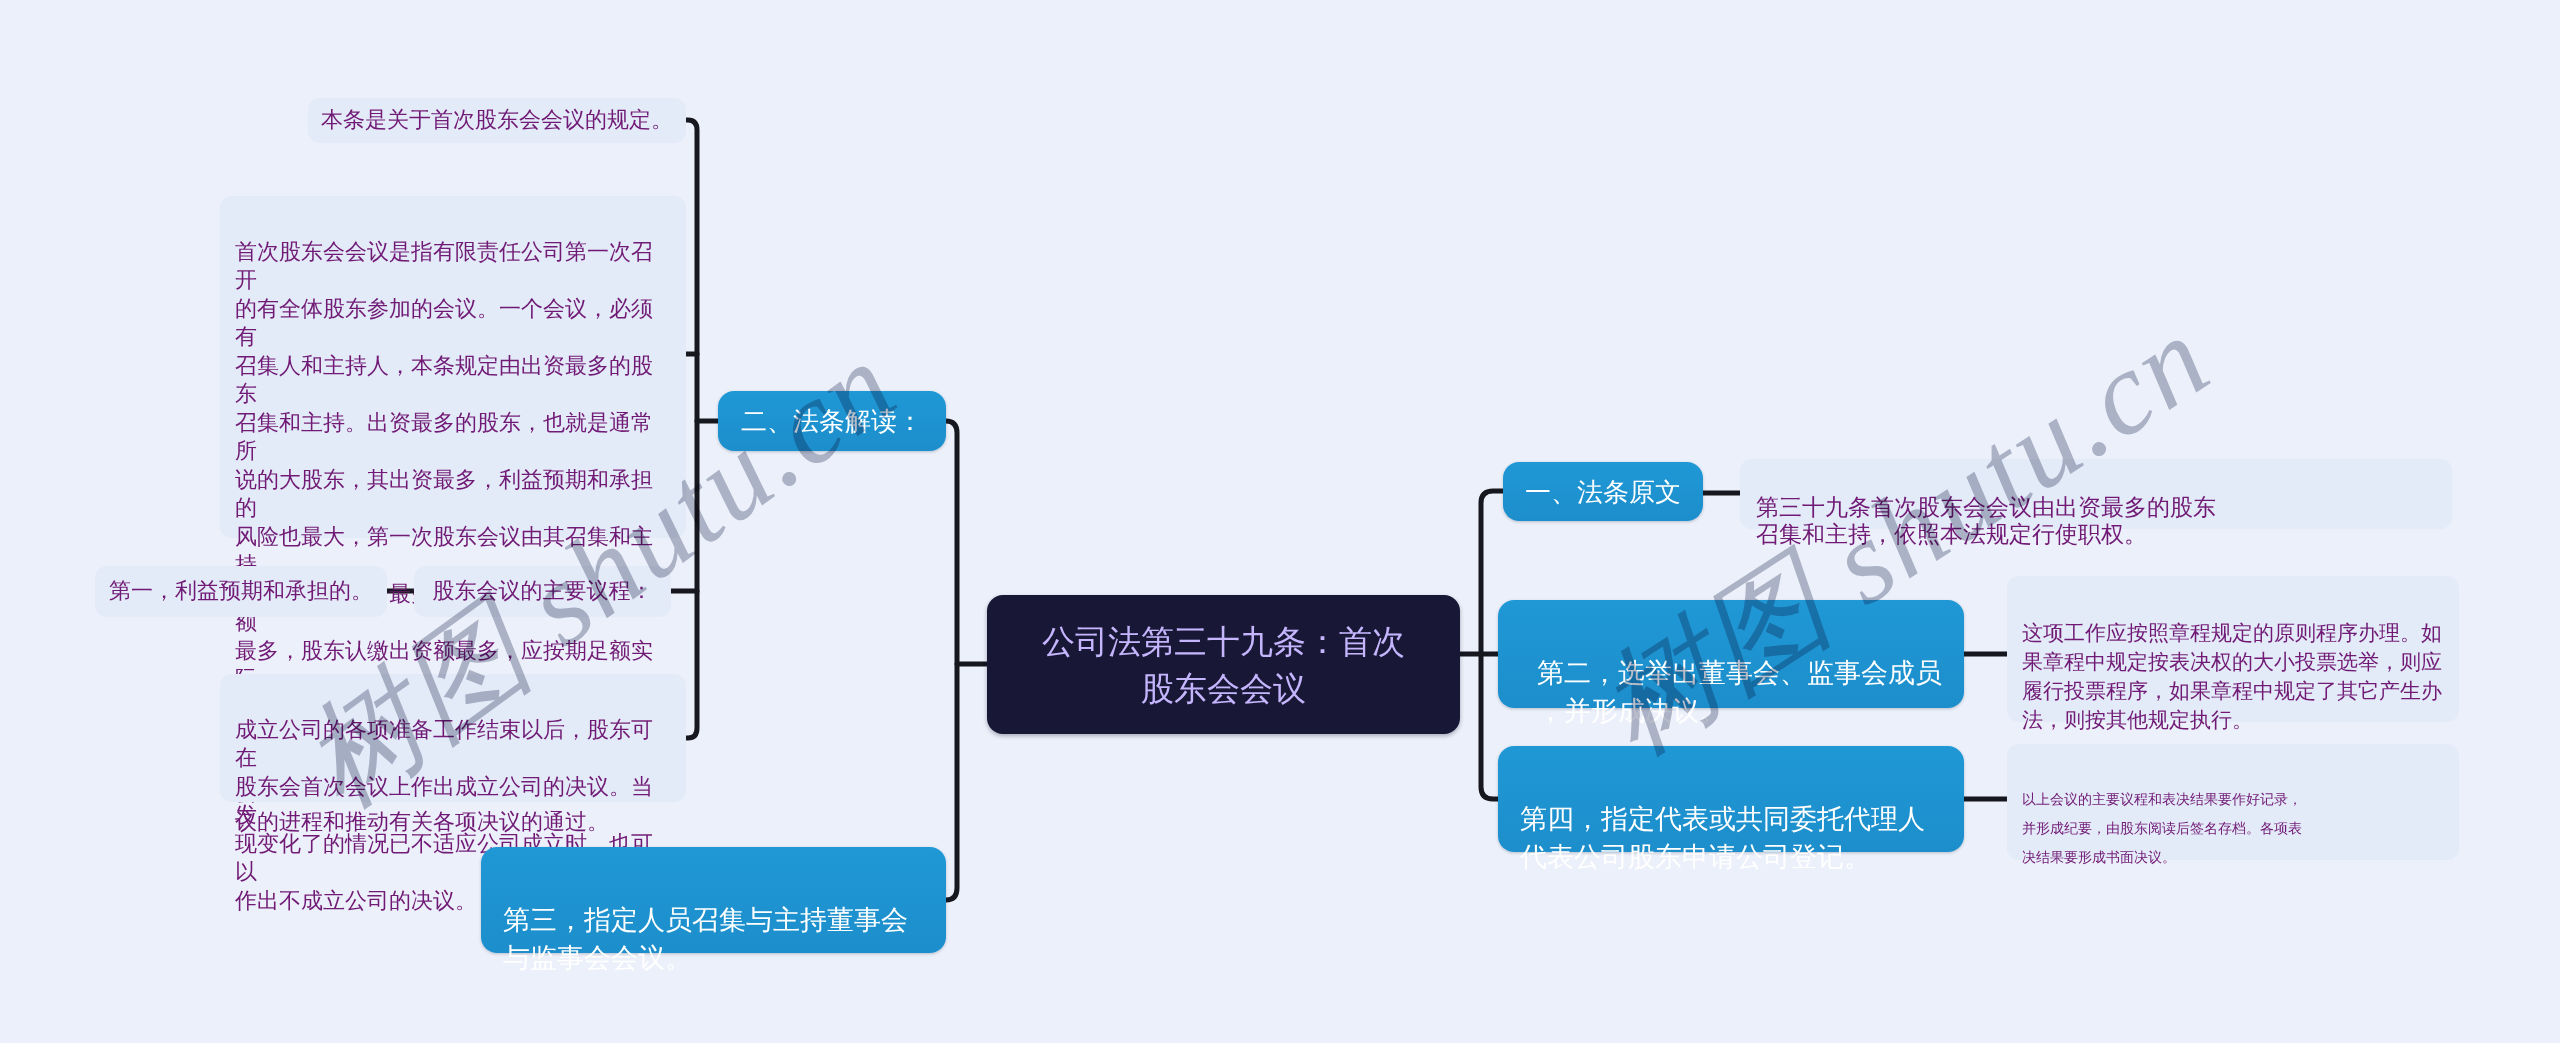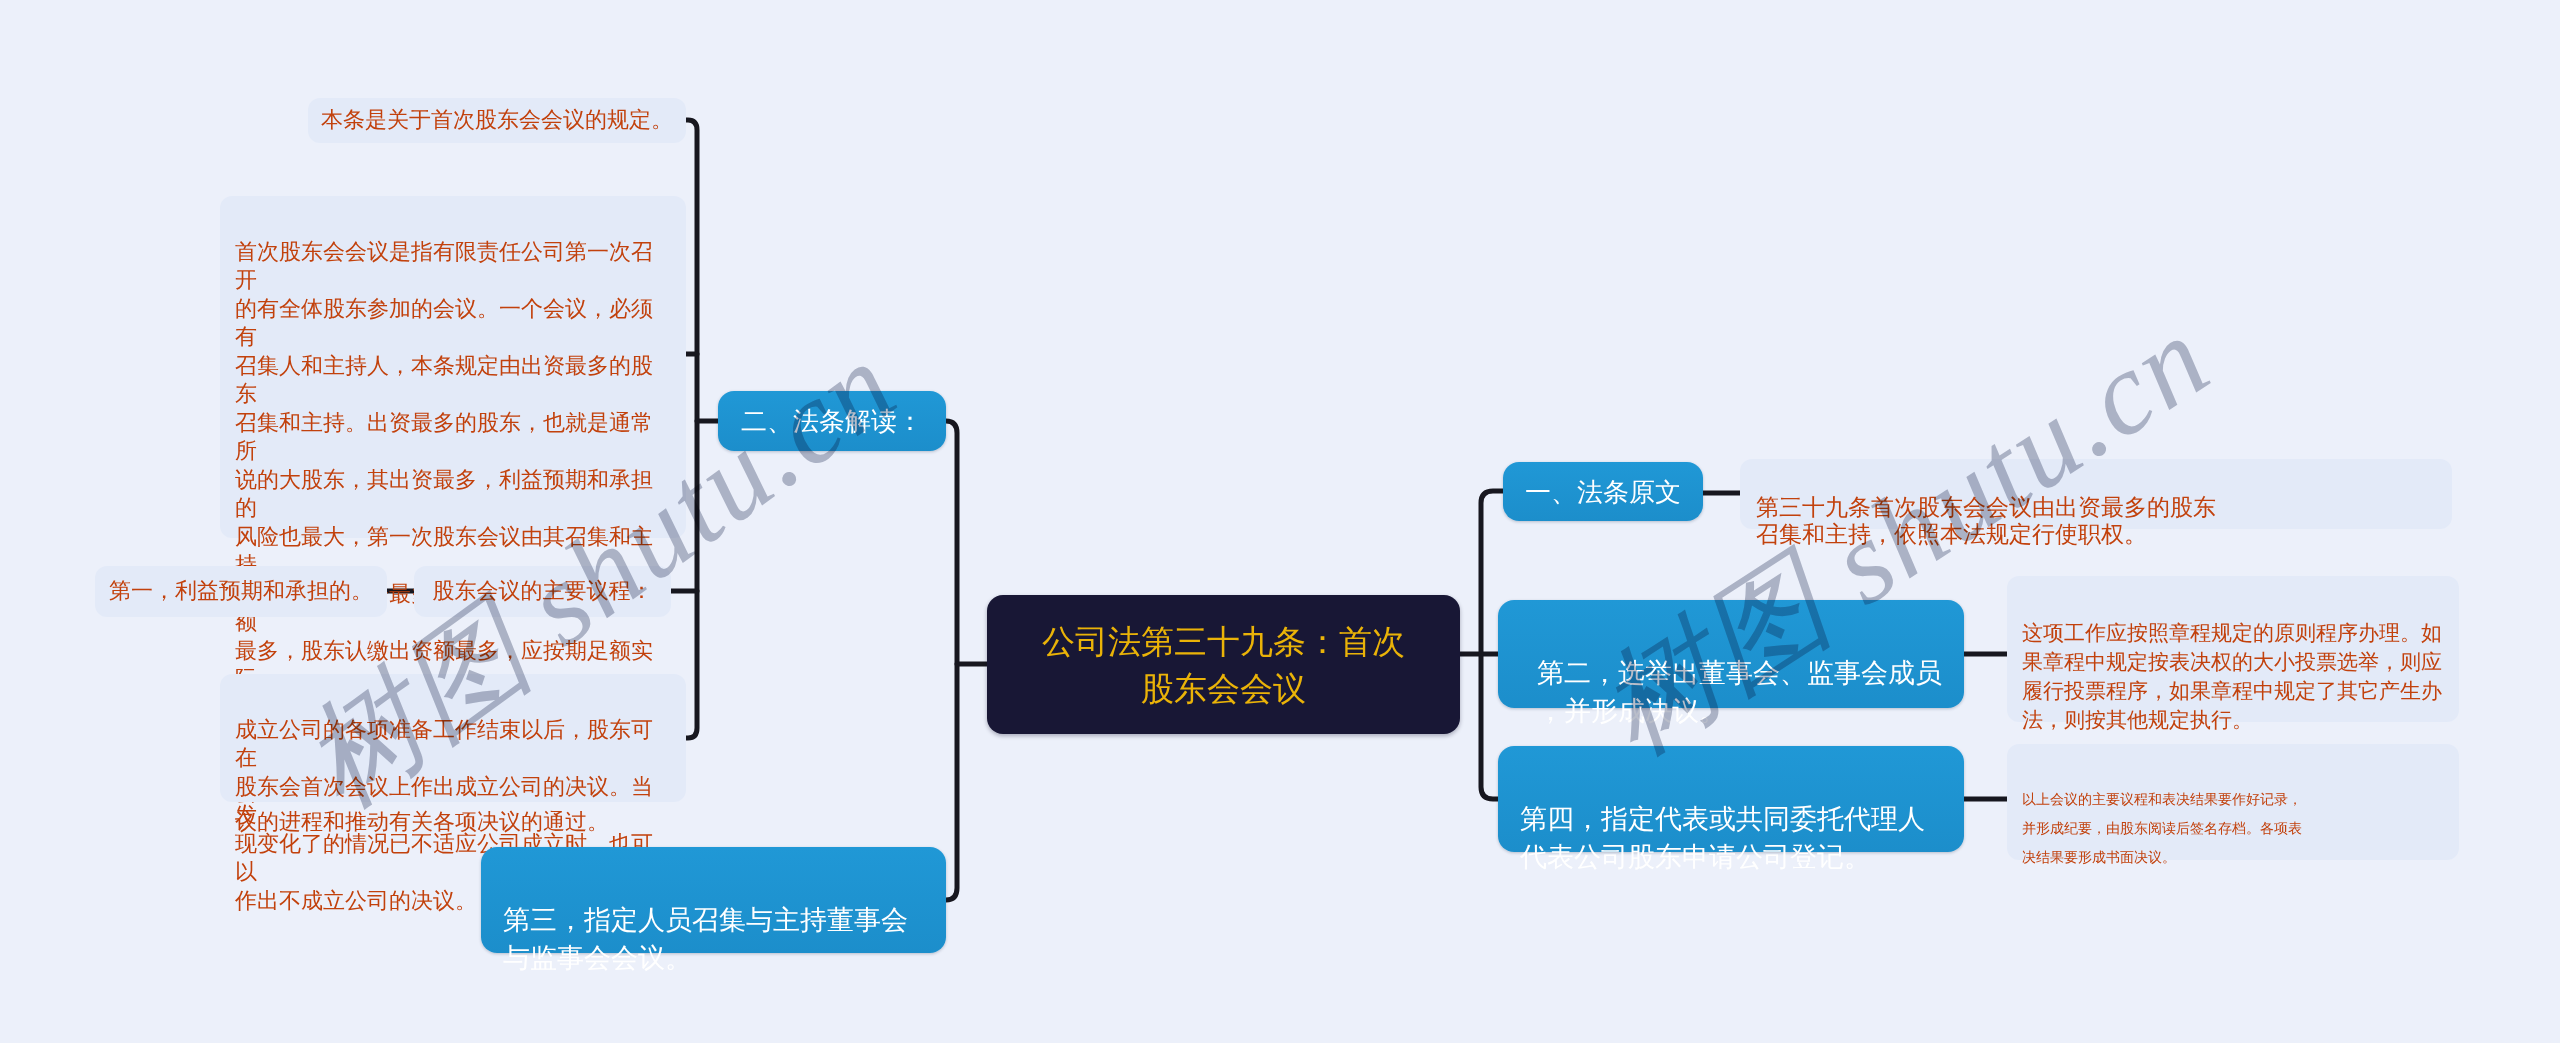--- a/index.html
+++ b/index.html
@@ -25,21 +25,21 @@
   }
   .node {
     position: absolute;
     box-sizing: border-box;
     z-index: 2;
     white-space: pre-line;
   }
   .node-light {
     background: #E3EAF8;
     border-radius: 12px;
-    color: #c2410c;
+    color: #701a75;
     font-size: 22px;
     line-height: 28.5px;
     padding: 13px 15px;
   }
   .node-light.centered {
     display: flex;
     align-items: center;
     justify-content: center;
     padding: 4px 10px;
     text-align: center;
@@ -56,21 +56,21 @@
   .node-blue.centered {
     display: flex;
     align-items: center;
     justify-content: center;
     padding: 0 10px;
     text-align: center;
   }
   .node-center {
     background: #181735;
     border-radius: 16px;
-    color: #eab308;
+    color: #c4b5fd;
     font-size: 33px;
     line-height: 47px;
     display: flex;
     align-items: center;
     justify-content: center;
     text-align: center;
     box-shadow: 0 2px 4px rgba(10,10,40,0.3);
   }
   .watermark {
     position: absolute;

